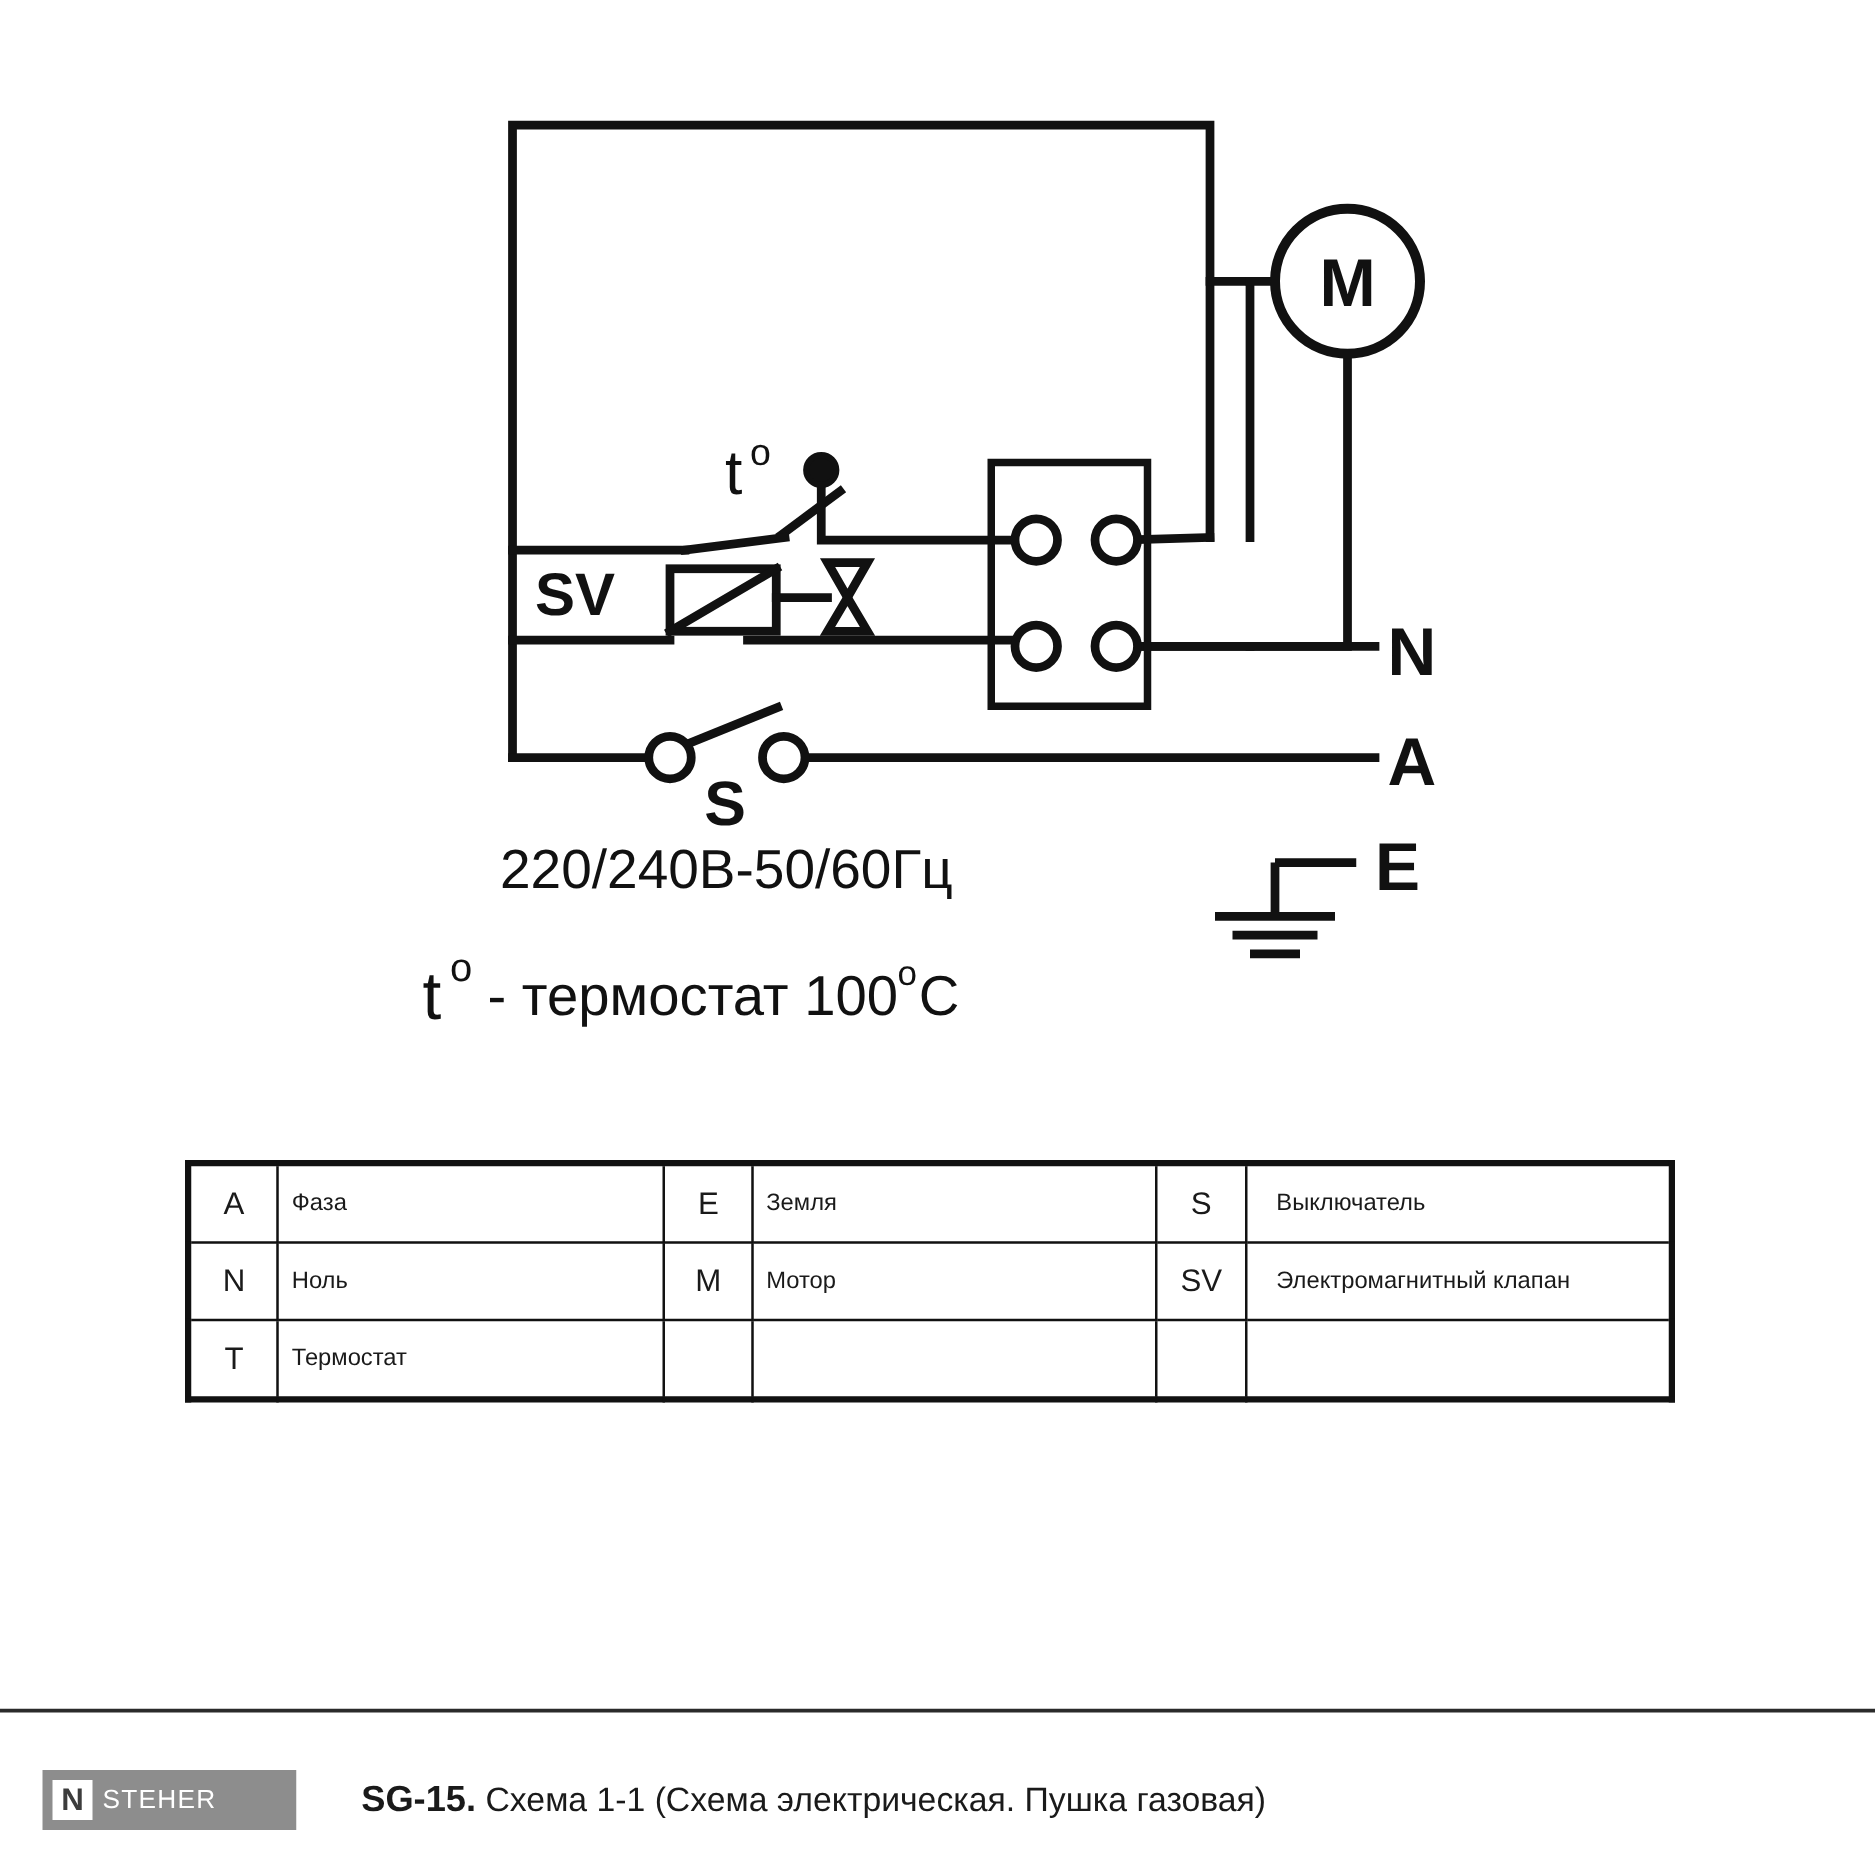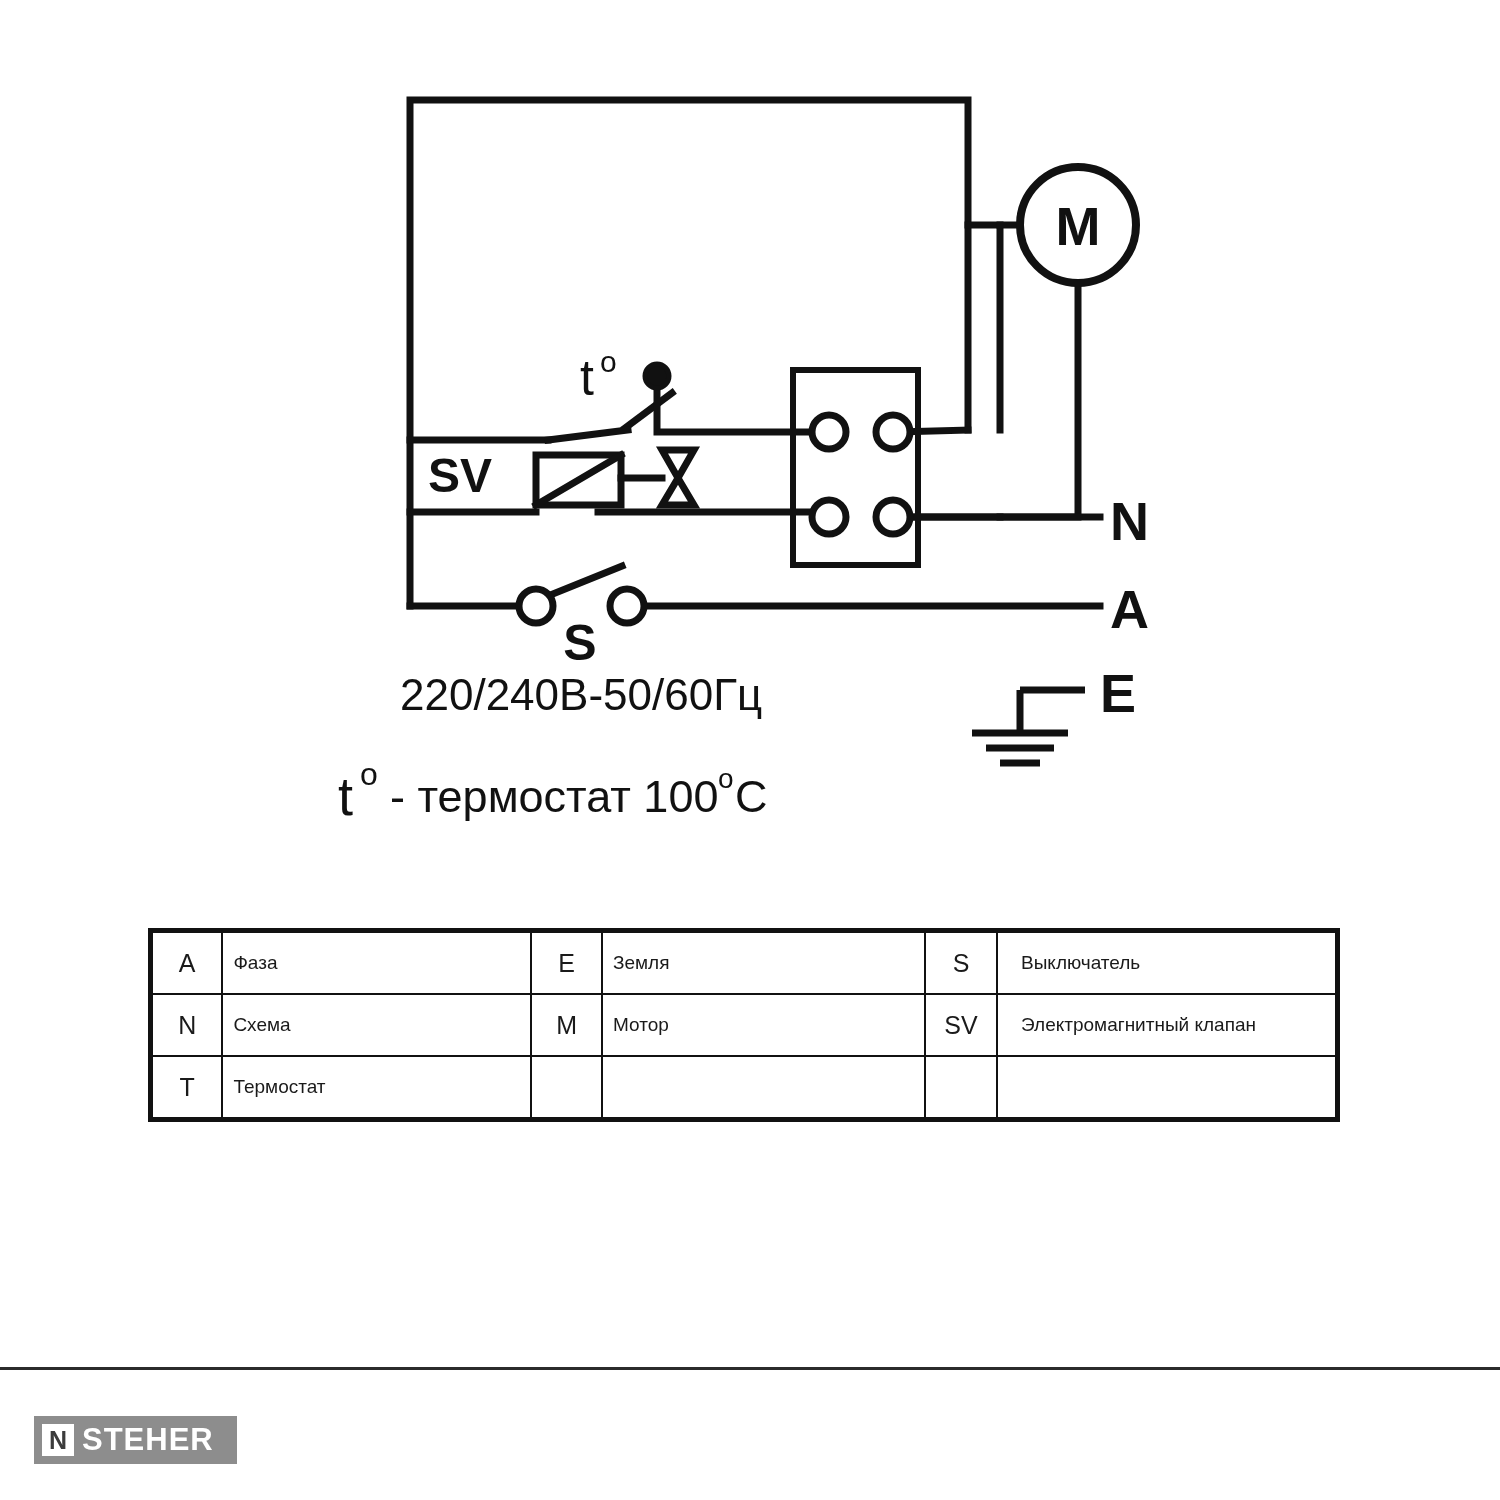--- a/index.html
+++ b/index.html
@@ -89,22 +89,22 @@
     color: #3c3c3c;
     font-weight: bold;
     font-size: 25px;
     display: flex;
     align-items: center;
     justify-content: center;
     line-height: 1;
   }
   #brand-logo .word {
     color: #ffffff;
-    font-weight: bold;
-    font-size: 31px;
+    font-weight: normal;
+    font-size: 21px;
     letter-spacing: 1px;
   }
   #footer-caption {
     margin-left: 52px;
     font-size: 27px;
     color: #1a1a1a;
     white-space: nowrap;
   }
   #footer-caption .code {
     font-weight: bold;
@@ -201,21 +201,21 @@
     <tr>
       <td class="sym">A</td>
       <td class="desc-a">Фаза</td>
       <td class="sym">E</td>
       <td class="desc-b">Земля</td>
       <td class="sym">S</td>
       <td class="desc-c">Выключатель</td>
     </tr>
     <tr>
       <td class="sym">N</td>
-      <td class="desc-a">Схема</td>
+      <td class="desc-a">Ноль</td>
       <td class="sym">M</td>
       <td class="desc-b">Мотор</td>
       <td class="sym">SV</td>
       <td class="desc-c">Электромагнитный клапан</td>
     </tr>
     <tr>
       <td class="sym">T</td>
       <td class="desc-a">Термостат</td>
       <td class="sym empty"></td>
       <td class="desc-b empty"></td>
@@ -224,13 +224,17 @@
     </tr>
   </tbody>
 </table>
 
 <div id="footer-rule"></div>
 <div id="footer">
   <div id="brand-logo">
     <span class="mark">N</span>
     <span class="word">STEHER</span>
   </div>
+  <div id="footer-caption">
+    <span class="code">SG-15.</span>
+    <span>Схема 1-1 (Схема электрическая. Пушка газовая)</span>
+  </div>
 </div>
 
 </body></html>

